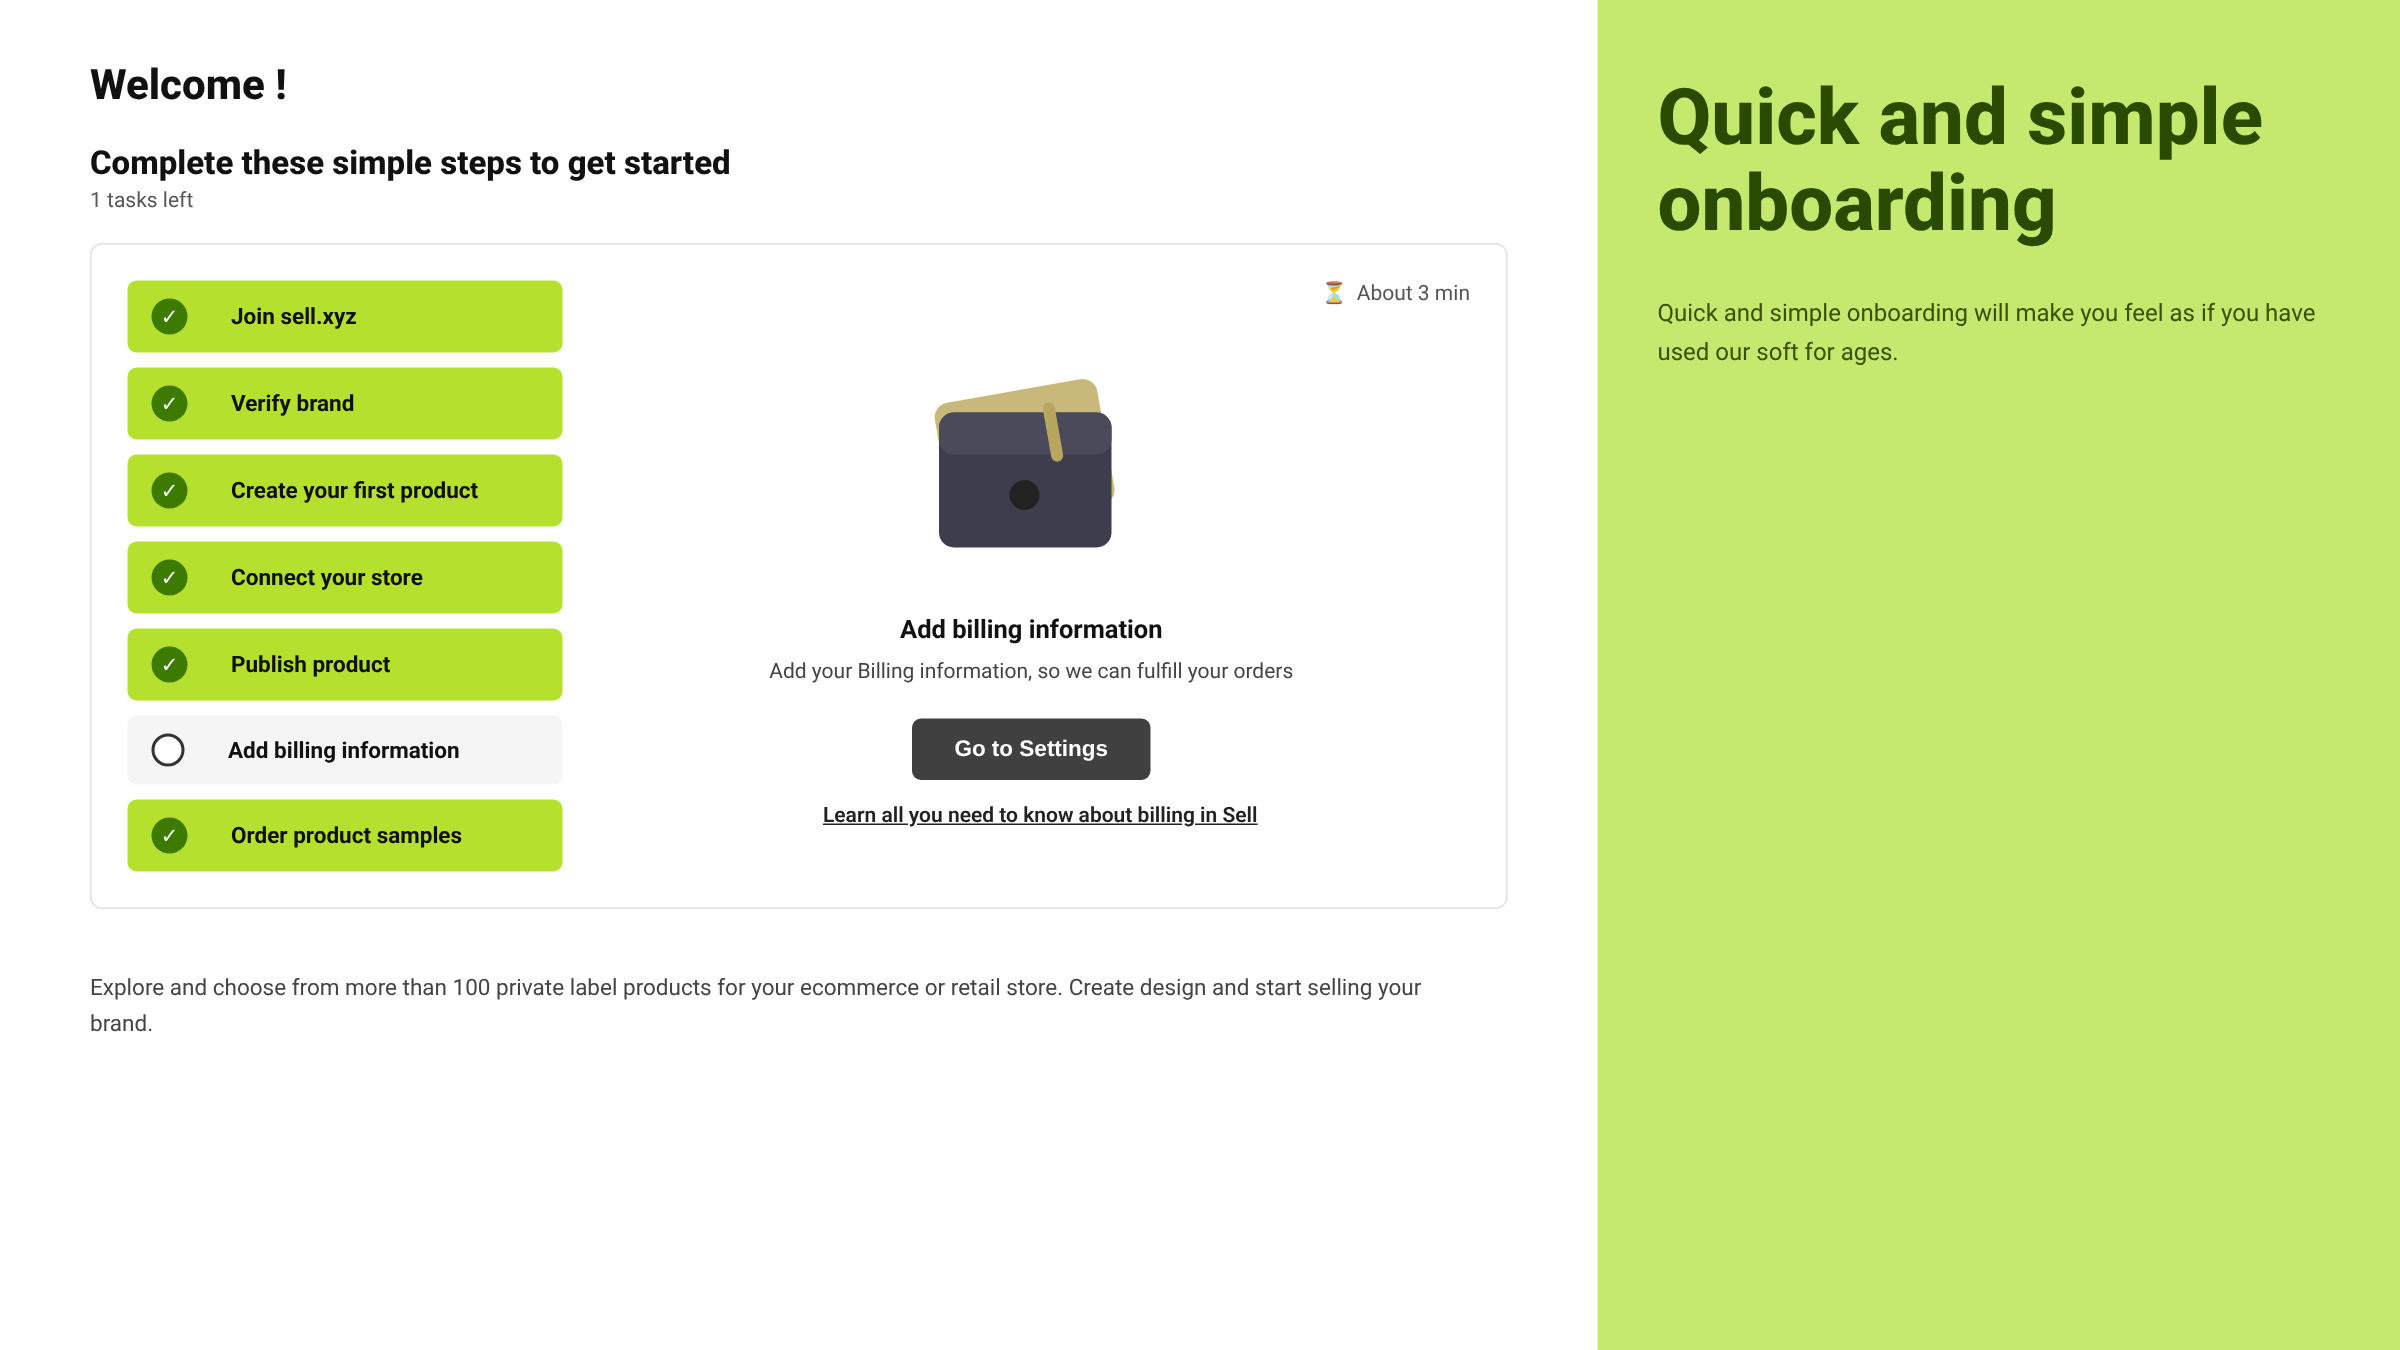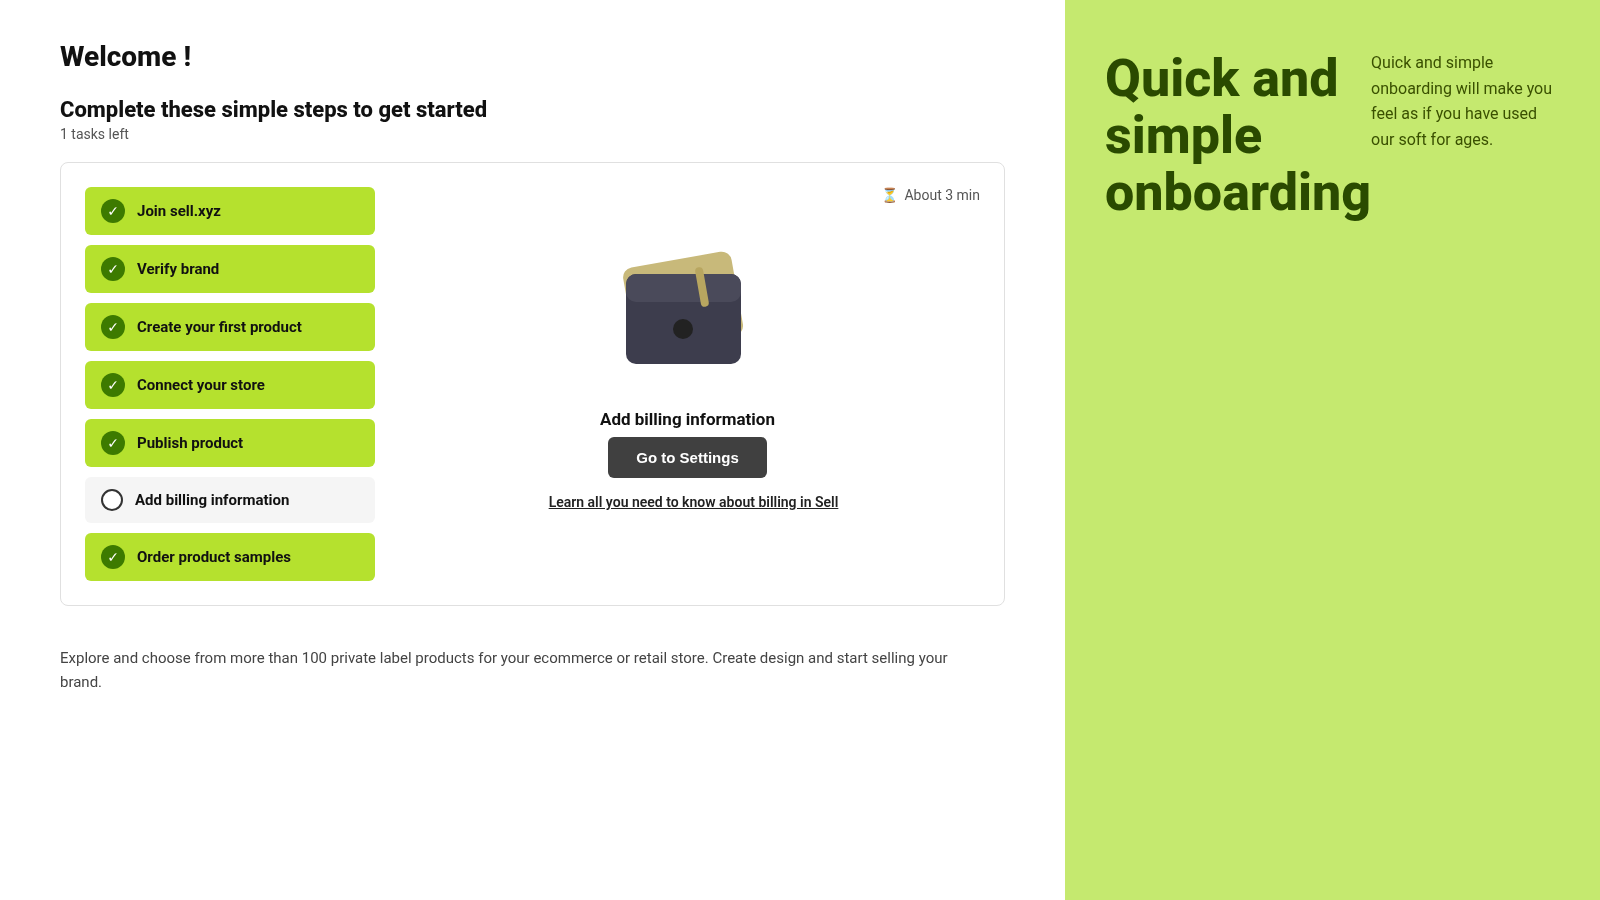--- a/index.html
+++ b/index.html
@@ -15,21 +15,21 @@
       flex: 1;
       padding: 40px 60px;
       max-width: 1065px;
     }
 
     .right-panel {
       width: 535px;
       background: #c5e96f;
       padding: 50px 40px;
       display: flex;
-      flex-direction: row;
+      flex-direction: column;
     }
 
     .welcome-title {
       font-size: 28px;
       font-weight: 800;
       color: #111;
       margin-bottom: 24px;
     }
 
     .section-title {
@@ -94,20 +94,21 @@
       border: 2px solid #333;
       background: white;
       width: 22px;
       height: 22px;
     }
 
     .step-label {
       font-size: 15px;
       font-weight: 700;
       color: #111;
+      margin-left: 17px;
     }
 
     .step-detail {
       flex: 1;
       display: flex;
       flex-direction: column;
       align-items: center;
     }
 
     .time-badge {
@@ -257,20 +258,21 @@
 
           <rect x="18" y="45" width="115" height="28" rx="10" ry="10" fill="#4a4a5a"></rect>
 
           <circle cx="75" cy="100" r="10" fill="#222"></circle>
 
           <rect x="90" y="38" width="8" height="40" rx="4" fill="#b8a660" transform="rotate(-10 94 58)"></rect>
         </svg>
       </div>
 
       <p class="detail-title">Add billing information</p>
+      <p class="detail-desc">Add your Billing information, so we can fulfill your orders</p>
 
       <button class="settings-btn">Go to Settings</button>
 
       <a class="learn-link">Learn all you need to know about billing in Sell</a>
     </div>
   </div>
 
   <div class="browse-section">
     <p class="browse-desc">Explore and choose from more than 100 private label products for your ecommerce or retail store. Create design and start selling your brand.</p>
   </div>

